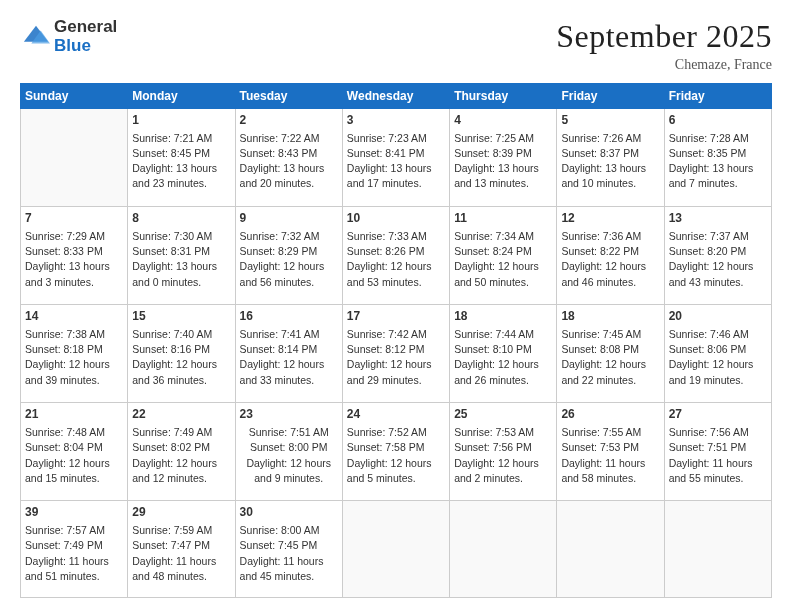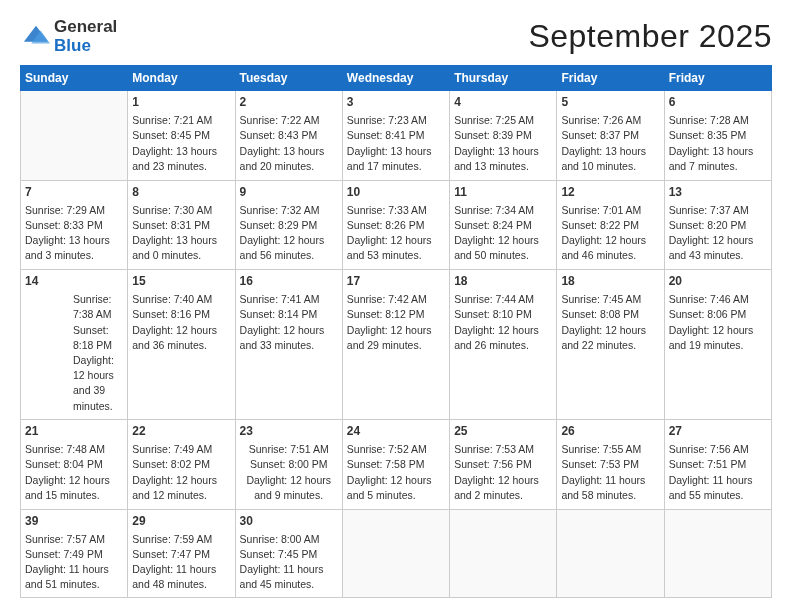--- a/index.html
+++ b/index.html
@@ -43,20 +43,21 @@
       font-weight: bold;
       color: #1a6fc4;
     }
     .logo-icon {
       width: 28px;
       height: 28px;
       margin-left: 2px;
     }
     .title-block {
       text-align: right;
+      font-family: Liberation Serif, serif;
     }
     .month-title {
       font-size: 32px;
       font-weight: normal;
       color: #222;
       letter-spacing: 0.5px;
     }
     .location {
       font-size: 14px;
       color: #555;
@@ -114,20 +115,21 @@
         <polygon points="15,3 28,20 2,20" fill="#1a6fc4" opacity="0.85"></polygon>
         <polygon points="20,8 30,22 10,22" fill="#4a9de4" opacity="0.7"></polygon>
       </svg>
       <div class="logo-text">
         <span class="logo-general">General</span>
         <span class="logo-blue">Blue</span>
       </div>
     </div>
     <div class="title-block">
       <div class="month-title">September 2025</div>
+      <div class="location">Chemaze, France</div>
     </div>
   </div>
 
   <table class="calendar">
     <thead>
       <tr>
       <th>Sunday</th>
           <th>Monday</th>
           <th>Tuesday</th>
           <th>Wednesday</th>
@@ -213,37 +215,37 @@
           </td>
           <td>
             <span class="day-number">11</span>
             <div class="day-info" style="white-space: pre-line;">Sunrise: 7:34 AM
 Sunset: 8:24 PM
 Daylight: 12 hours
 and 50 minutes.</div>
           </td>
           <td>
             <span class="day-number">12</span>
-            <div class="day-info" style="white-space: pre-line;">Sunrise: 7:01 AM
+            <div class="day-info" style="white-space: pre-line;">Sunrise: 7:36 AM
 Sunset: 8:22 PM
 Daylight: 12 hours
 and 46 minutes.</div>
           </td>
           <td>
             <span class="day-number">13</span>
             <div class="day-info" style="white-space: pre-line;">Sunrise: 7:37 AM
 Sunset: 8:20 PM
 Daylight: 12 hours
 and 43 minutes.</div>
           </td>
         </tr>
         <tr>
           <td>
             <span class="day-number">14</span>
-            <div class="day-info" style="white-space: pre-line; margin-left: 48px;">Sunrise: 7:38 AM
+            <div class="day-info" style="white-space: pre-line;">Sunrise: 7:38 AM
 Sunset: 8:18 PM
 Daylight: 12 hours
 and 39 minutes.</div>
           </td>
           <td>
             <span class="day-number">15</span>
             <div class="day-info" style="white-space: pre-line;">Sunrise: 7:40 AM
 Sunset: 8:16 PM
 Daylight: 12 hours
 and 36 minutes.</div>

